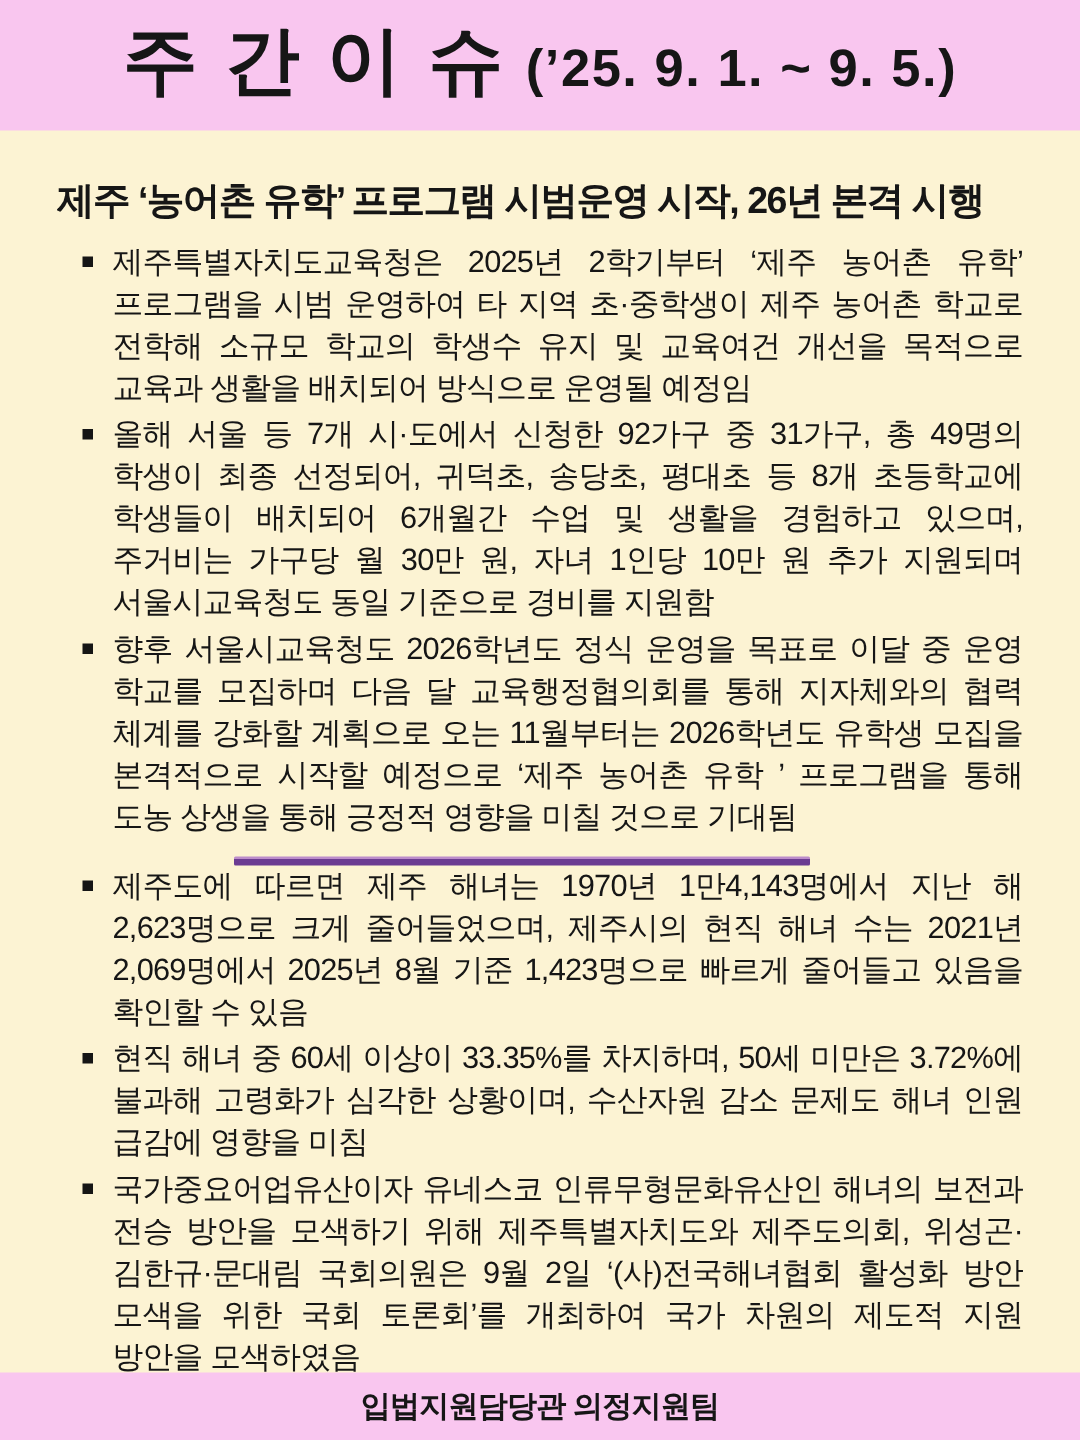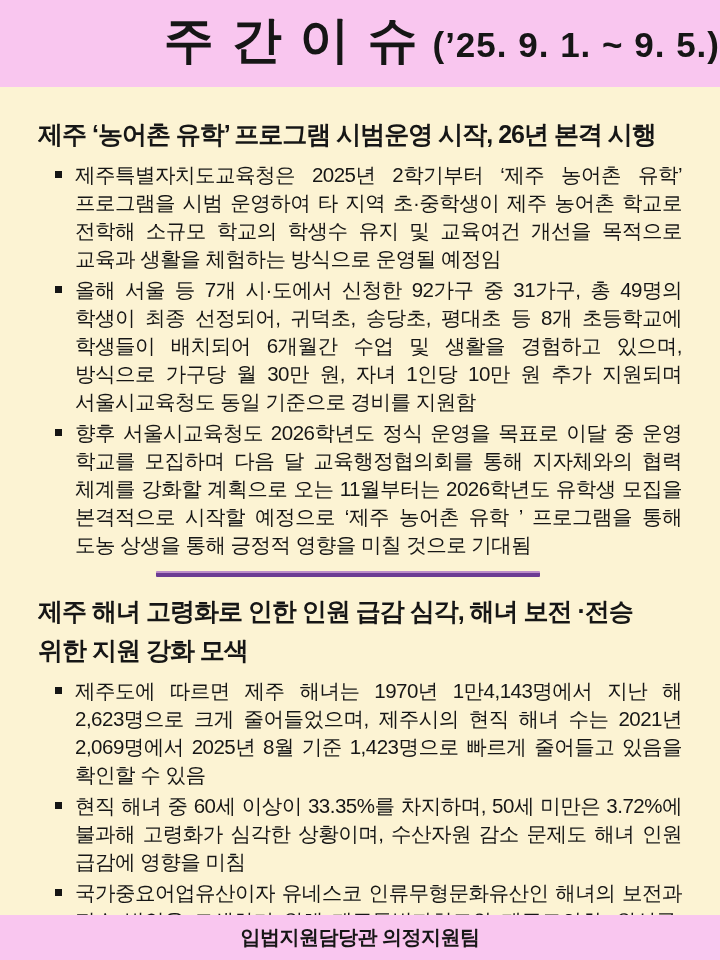--- a/index.html
+++ b/index.html
@@ -15,21 +15,21 @@
     color: #161616;
     overflow: hidden;
   }
 
   
   .header {
     height: 87px;
     background: var(--header-pink, #f9c6ef);
     display: flex;
     align-items: baseline;
-    justify-content: flex-end;
+    justify-content: center;
     gap: 13px;
     padding-top: 13px;
     box-sizing: border-box;
   }
   .title {
     font-size: 50px;
     font-weight: bold;
     letter-spacing: 2px;
     line-height: 1.1;
     white-space: nowrap;
@@ -110,37 +110,36 @@
     <div class="date-range">(’25. 9. 1. ~ 9. 5.)</div>
   </div>
 
   <div class="content">
 
     <section>
       <h2 class="section-heading one-line">제주 ‘농어촌 유학’ 프로그램 시범운영 시작, 26년 본격 시행</h2>
       <ul class="bullet-list">
         <li class="bullet-item">
           <span class="bullet-square"></span>
-          <span class="bullet-text">제주특별자치도교육청은 2025년 2학기부터 ‘제주 농어촌 유학’ 프로그램을 시범 운영하여 타 지역 초·중학생이 제주 농어촌 학교로 전학해 소규모 학교의 학생수 유지 및 교육여건 개선을 목적으로 교육과 생활을 체험하는 방식으로 운영될 예정임</span>
+          <span class="bullet-text">제주특별자치도교육청은 2025년 2학기부터 ‘제주 농어촌 유학’ 프로그램을 시범 운영하여 타 지역 초·중학생이 제주 농어촌 학교로 전학해 소규모 학교의 학생수 유지 및 교육여건 개선을 목적으로 교육과 생활을 배치되어 방식으로 운영될 예정임</span>
         </li>
         <li class="bullet-item">
           <span class="bullet-square"></span>
-          <span class="bullet-text">올해 서울 등 7개 시·도에서 신청한 92가구 중 31가구, 총 49명의 학생이 최종 선정되어, 귀덕초, 송당초, 평대초 등 8개 초등학교에 학생들이 배치되어 6개월간 수업 및 생활을 경험하고 있으며, 방식으로 가구당 월 30만 원, 자녀 1인당 10만 원 추가 지원되며 서울시교육청도 동일 기준으로 경비를 지원함</span>
+          <span class="bullet-text">올해 서울 등 7개 시·도에서 신청한 92가구 중 31가구, 총 49명의 학생이 최종 선정되어, 귀덕초, 송당초, 평대초 등 8개 초등학교에 학생들이 배치되어 6개월간 수업 및 생활을 경험하고 있으며, 주거비는 가구당 월 30만 원, 자녀 1인당 10만 원 추가 지원되며 서울시교육청도 동일 기준으로 경비를 지원함</span>
         </li>
         <li class="bullet-item">
           <span class="bullet-square"></span>
           <span class="bullet-text">향후 서울시교육청도 2026학년도 정식 운영을 목표로 이달 중 운영 학교를 모집하며 다음 달 교육행정협의회를 통해 지자체와의 협력 체계를 강화할 계획으로 오는 11월부터는 2026학년도 유학생 모집을 본격적으로 시작할 예정으로 ‘제주 농어촌 유학 ’ 프로그램을 통해 도농 상생을 통해 긍정적 영향을 미칠 것으로 기대됨</span>
         </li>
       </ul>
     </section>
 
     <div class="divider"></div>
 
     <section>
-      <h2 class="section-heading two-line">제주 해녀 고령화로 인한 인원 급감 심각, 해녀 보전 ·전승 위한 지원 강화 모색</h2>
       <ul class="bullet-list">
         <li class="bullet-item">
           <span class="bullet-square"></span>
           <span class="bullet-text">제주도에 따르면 제주 해녀는 1970년 1만4,143명에서 지난 해 2,623명으로 크게 줄어들었으며, 제주시의 현직 해녀 수는 2021년 2,069명에서 2025년 8월 기준 1,423명으로 빠르게 줄어들고 있음을 확인할 수 있음</span>
         </li>
         <li class="bullet-item">
           <span class="bullet-square"></span>
           <span class="bullet-text">현직 해녀 중 60세 이상이 33.35%를 차지하며, 50세 미만은 3.72%에 불과해 고령화가 심각한 상황이며, 수산자원 감소 문제도 해녀 인원 급감에 영향을 미침</span>
         </li>
         <li class="bullet-item">

